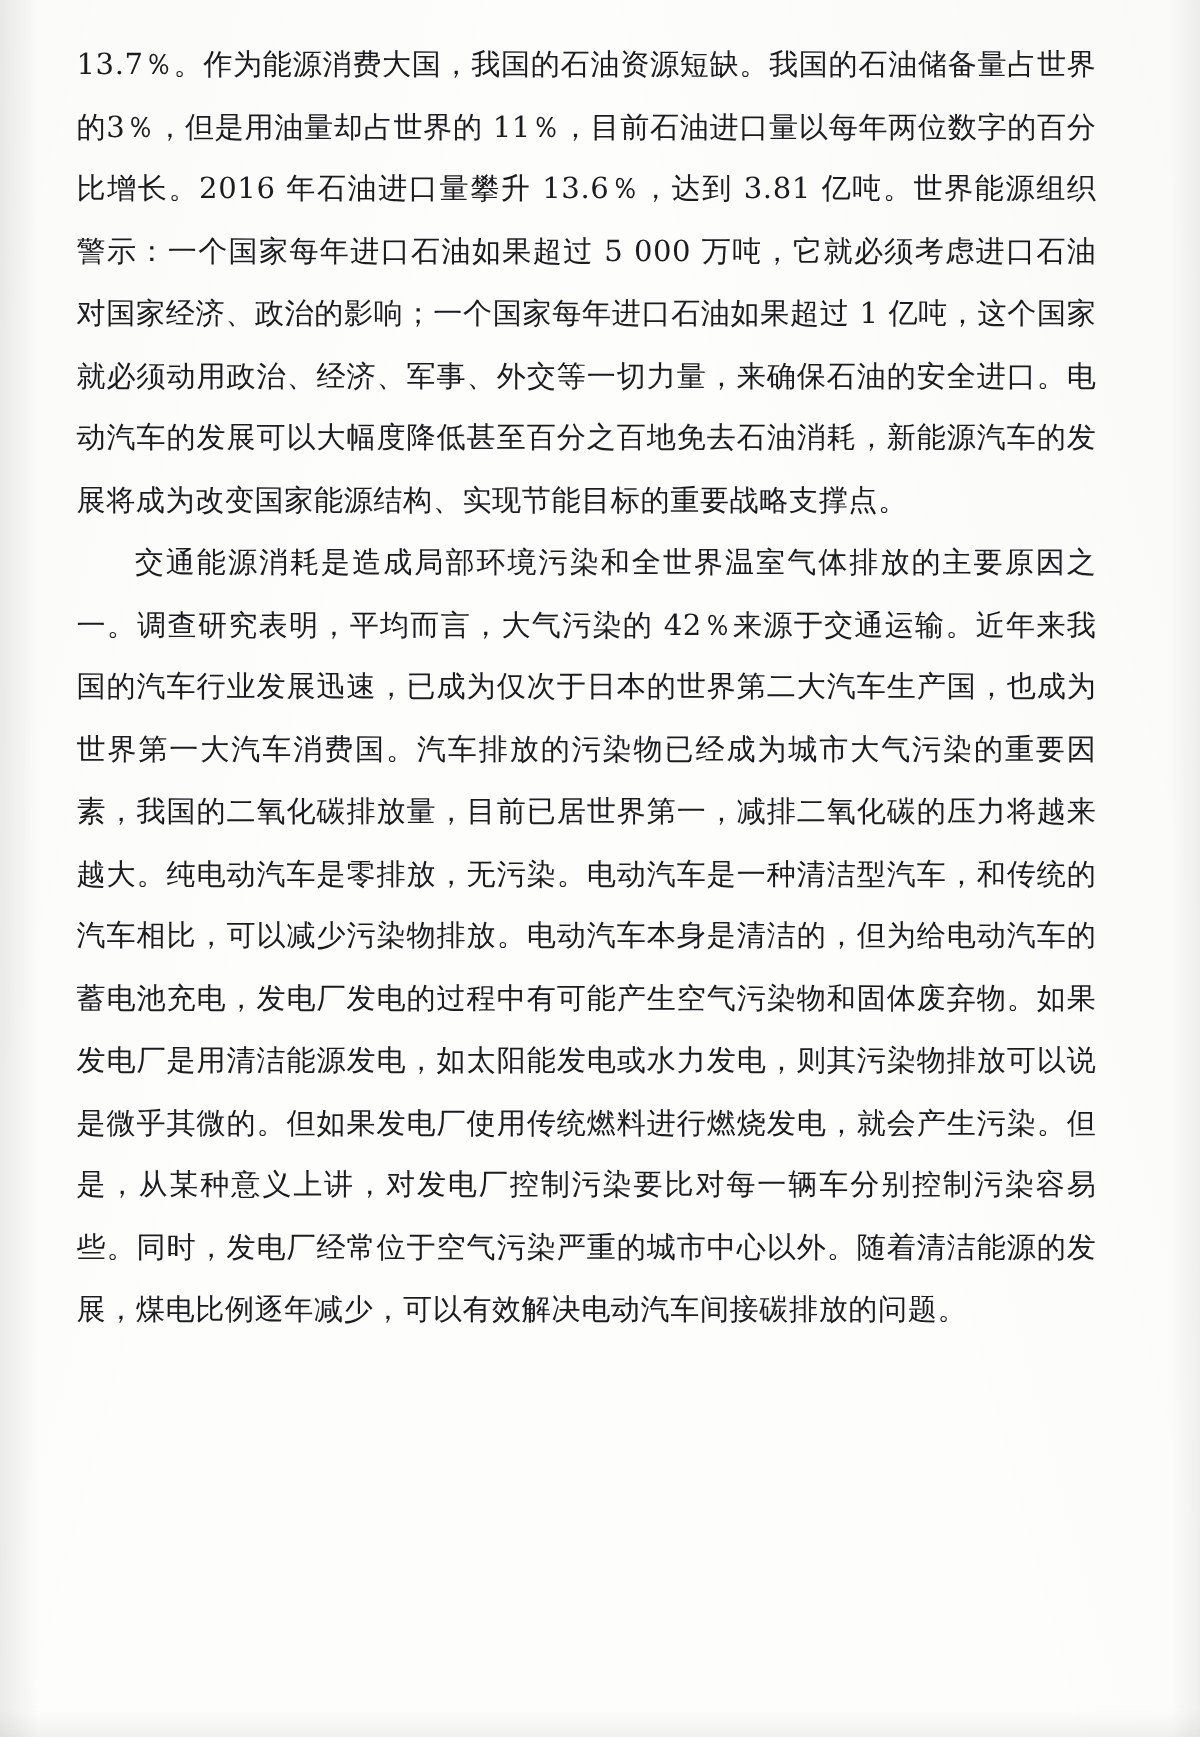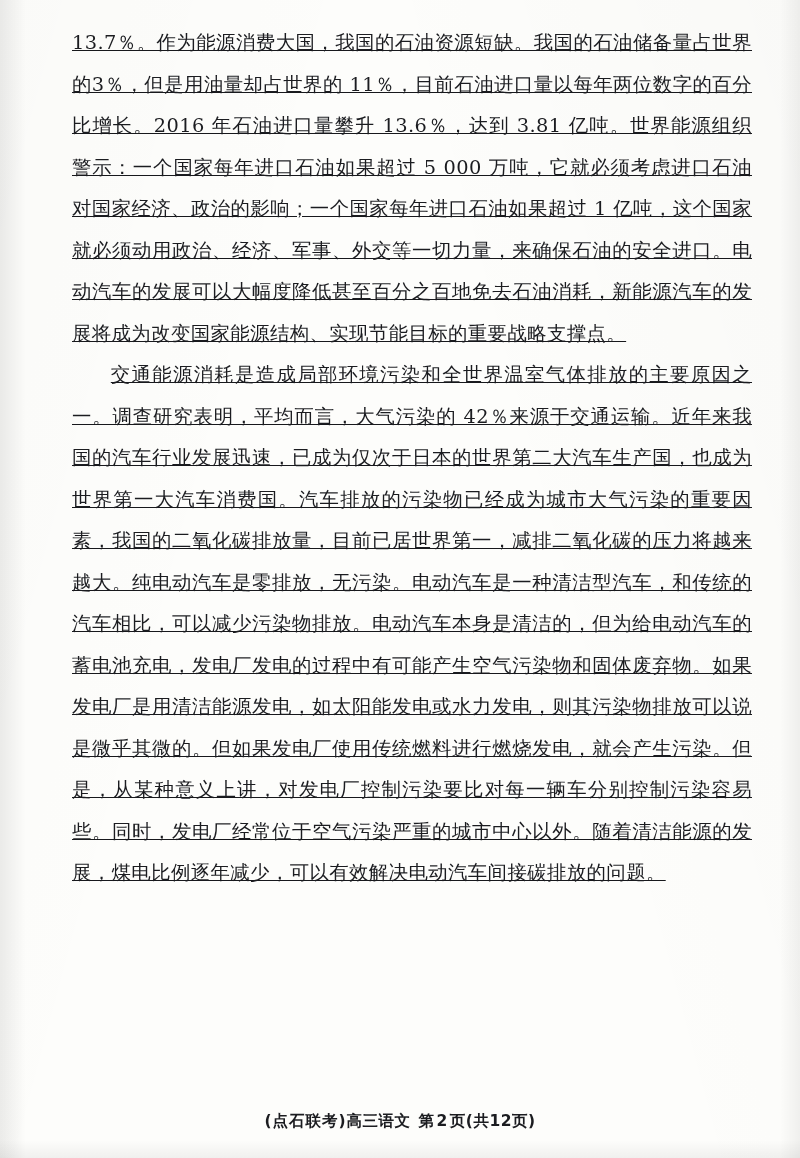--- a/index.html
+++ b/index.html
@@ -19,25 +19,24 @@
   .page {
     position: absolute;
     inset: 0;
     background: #fdfdfb;
     background-image:
       linear-gradient(105deg, rgba(0,0,0,0.012) 0%, rgba(0,0,0,0.0) 35%),
       linear-gradient(255deg, rgba(0,0,0,0.015) 0%, rgba(0,0,0,0.0) 40%);
   }
   .page-inner {
     position: absolute;
-    left: 72px;
+    left: 51px;
     top: 22px;
     width: 680px;
     height: 1080px;
-    text-decoration: underline;
   }
   .body-text {
     font-size: 19.4px;
     line-height: 41.5px;
     letter-spacing: 0.4px;
     text-align: justify;
     text-justify: inter-character;
     color: #1b1c20;
   }
   .para {
@@ -102,16 +101,13 @@
   <div class="edge-right"></div>
   <div class="edge-bottom"></div>
 
   <div class="page-inner">
     <div class="body-text">
       <p class="para first">13.7％。作为能源消费大国，我国的石油资源短缺。我国的石油储备量占世界的3％，但是用油量却占世界的 11％，目前石油进口量以每年两位数字的百分比增长。2016 年石油进口量攀升 13.6％，达到 3.81 亿吨。世界能源组织警示：一个国家每年进口石油如果超过 5 000 万吨，它就必须考虑进口石油对国家经济、政治的影响；一个国家每年进口石油如果超过 1 亿吨，这个国家就必须动用政治、经济、军事、外交等一切力量，来确保石油的安全进口。电动汽车的发展可以大幅度降低甚至百分之百地免去石油消耗，新能源汽车的发展将成为改变国家能源结构、实现节能目标的重要战略支撑点。</p>
       <p class="para">交通能源消耗是造成局部环境污染和全世界温室气体排放的主要原因之一。调查研究表明，平均而言，大气污染的 42％来源于交通运输。近年来我国的汽车行业发展迅速，已成为仅次于日本的世界第二大汽车生产国，也成为世界第一大汽车消费国。汽车排放的污染物已经成为城市大气污染的重要因素，我国的二氧化碳排放量，目前已居世界第一，减排二氧化碳的压力将越来越大。纯电动汽车是零排放，无污染。电动汽车是一种清洁型汽车，和传统的汽车相比，可以减少污染物排放。电动汽车本身是清洁的，但为给电动汽车的蓄电池充电，发电厂发电的过程中有可能产生空气污染物和固体废弃物。如果发电厂是用清洁能源发电，如太阳能发电或水力发电，则其污染物排放可以说是微乎其微的。但如果发电厂使用传统燃料进行燃烧发电，就会产生污染。但是，从某种意义上讲，对发电厂控制污染要比对每一辆车分别控制污染容易些。同时，发电厂经常位于空气污染严重的城市中心以外。随着清洁能源的发展，煤电比例逐年减少，可以有效解决电动汽车间接碳排放的问题。</p>
     </div>
   </div>
 
-  <div class="footer">
-    <span class="tag">(点石联考)</span><span>高三语文</span><span class="sep"></span><span>第</span><span class="pagenum">2</span><span>页(共12页)</span>
-  </div>
 </div>
 
 </body></html>

